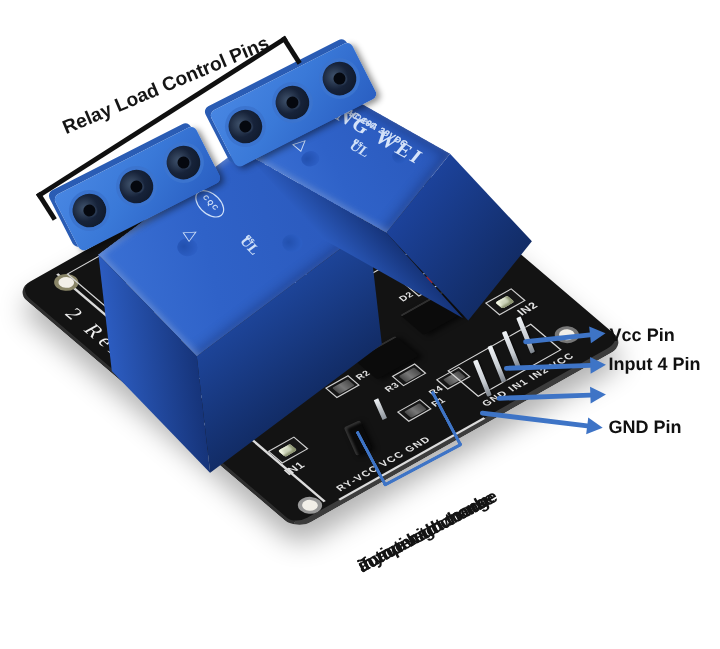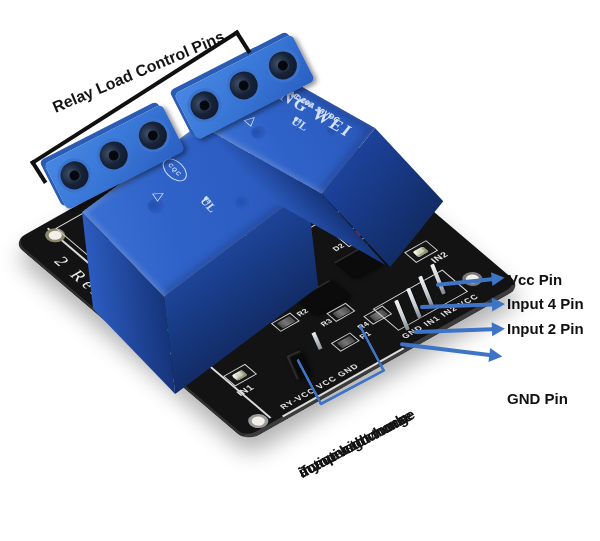--- a/index.html
+++ b/index.html
@@ -112,21 +112,21 @@
               border-right:4px solid #101010;}
   .pinlabel{font-size:15px;color:#111;font-weight:bold;white-space:nowrap;}
   .arrow{height:4px;border-radius:2px;background:#3e74c6;transform-origin:0 50%;}
   .arrow i{position:absolute;right:-11px;top:-5px;width:0;height:0;border-left:13px solid #3e74c6;
            border-top:7px solid transparent;border-bottom:7px solid transparent;}
   .a1{left:436px;top:283px;width:58px;transform:rotate(-6deg);}
   .a2{left:420px;top:305px;width:74px;transform:rotate(-2deg);}
   .a3{left:414px;top:330px;width:80px;transform:rotate(-2deg);}
   .a4{left:400px;top:342px;width:92px;transform:rotate(7deg);}
   .l1{left:508px;top:271px;} .l2{left:507px;top:295px;}
-  .l3{left:507px;top:320px;} .l4{left:507px;top:348px;margin-top:42px;}
+  .l3{left:507px;top:320px;} .l4{left:507px;top:348px;}
   .jumper-bracket{left:296px;top:360px;width:74px;height:52px;transform:rotate(-28deg);
               transform-origin:0 0;border:3px solid #3e74c6;border-top:none;border-radius:2px;}
   .jumper-note{left:295px;top:465px;width:196px;font-size:15px;line-height:1.32;text-align:center;
               transform:rotate(-28deg);transform-origin:0 0;color:#141414;font-weight:bold;}
 </style>
 </head>
 <body>
 
 <div id="scene">
 
@@ -273,21 +273,20 @@
     </div>
   <div class="arrow a3">
       <i></i>
     </div>
   <div class="arrow a4">
       <i></i>
     </div>
 
   <div class="pinlabel l1">Vcc Pin</div>
   <div class="pinlabel l2">Input 4 Pin</div>
-  <div class="pinlabel l3">Input 2 Pin</div>
   <div class="pinlabel l4">GND Pin</div>
 
   <div class="jumper-bracket"></div>
   <div class="jumper-note">
     <div>Jumper to change</div>
     <div>if you want to use</div>
     <div>in active low or</div>
     <div>active high mode</div>
   </div>
 

